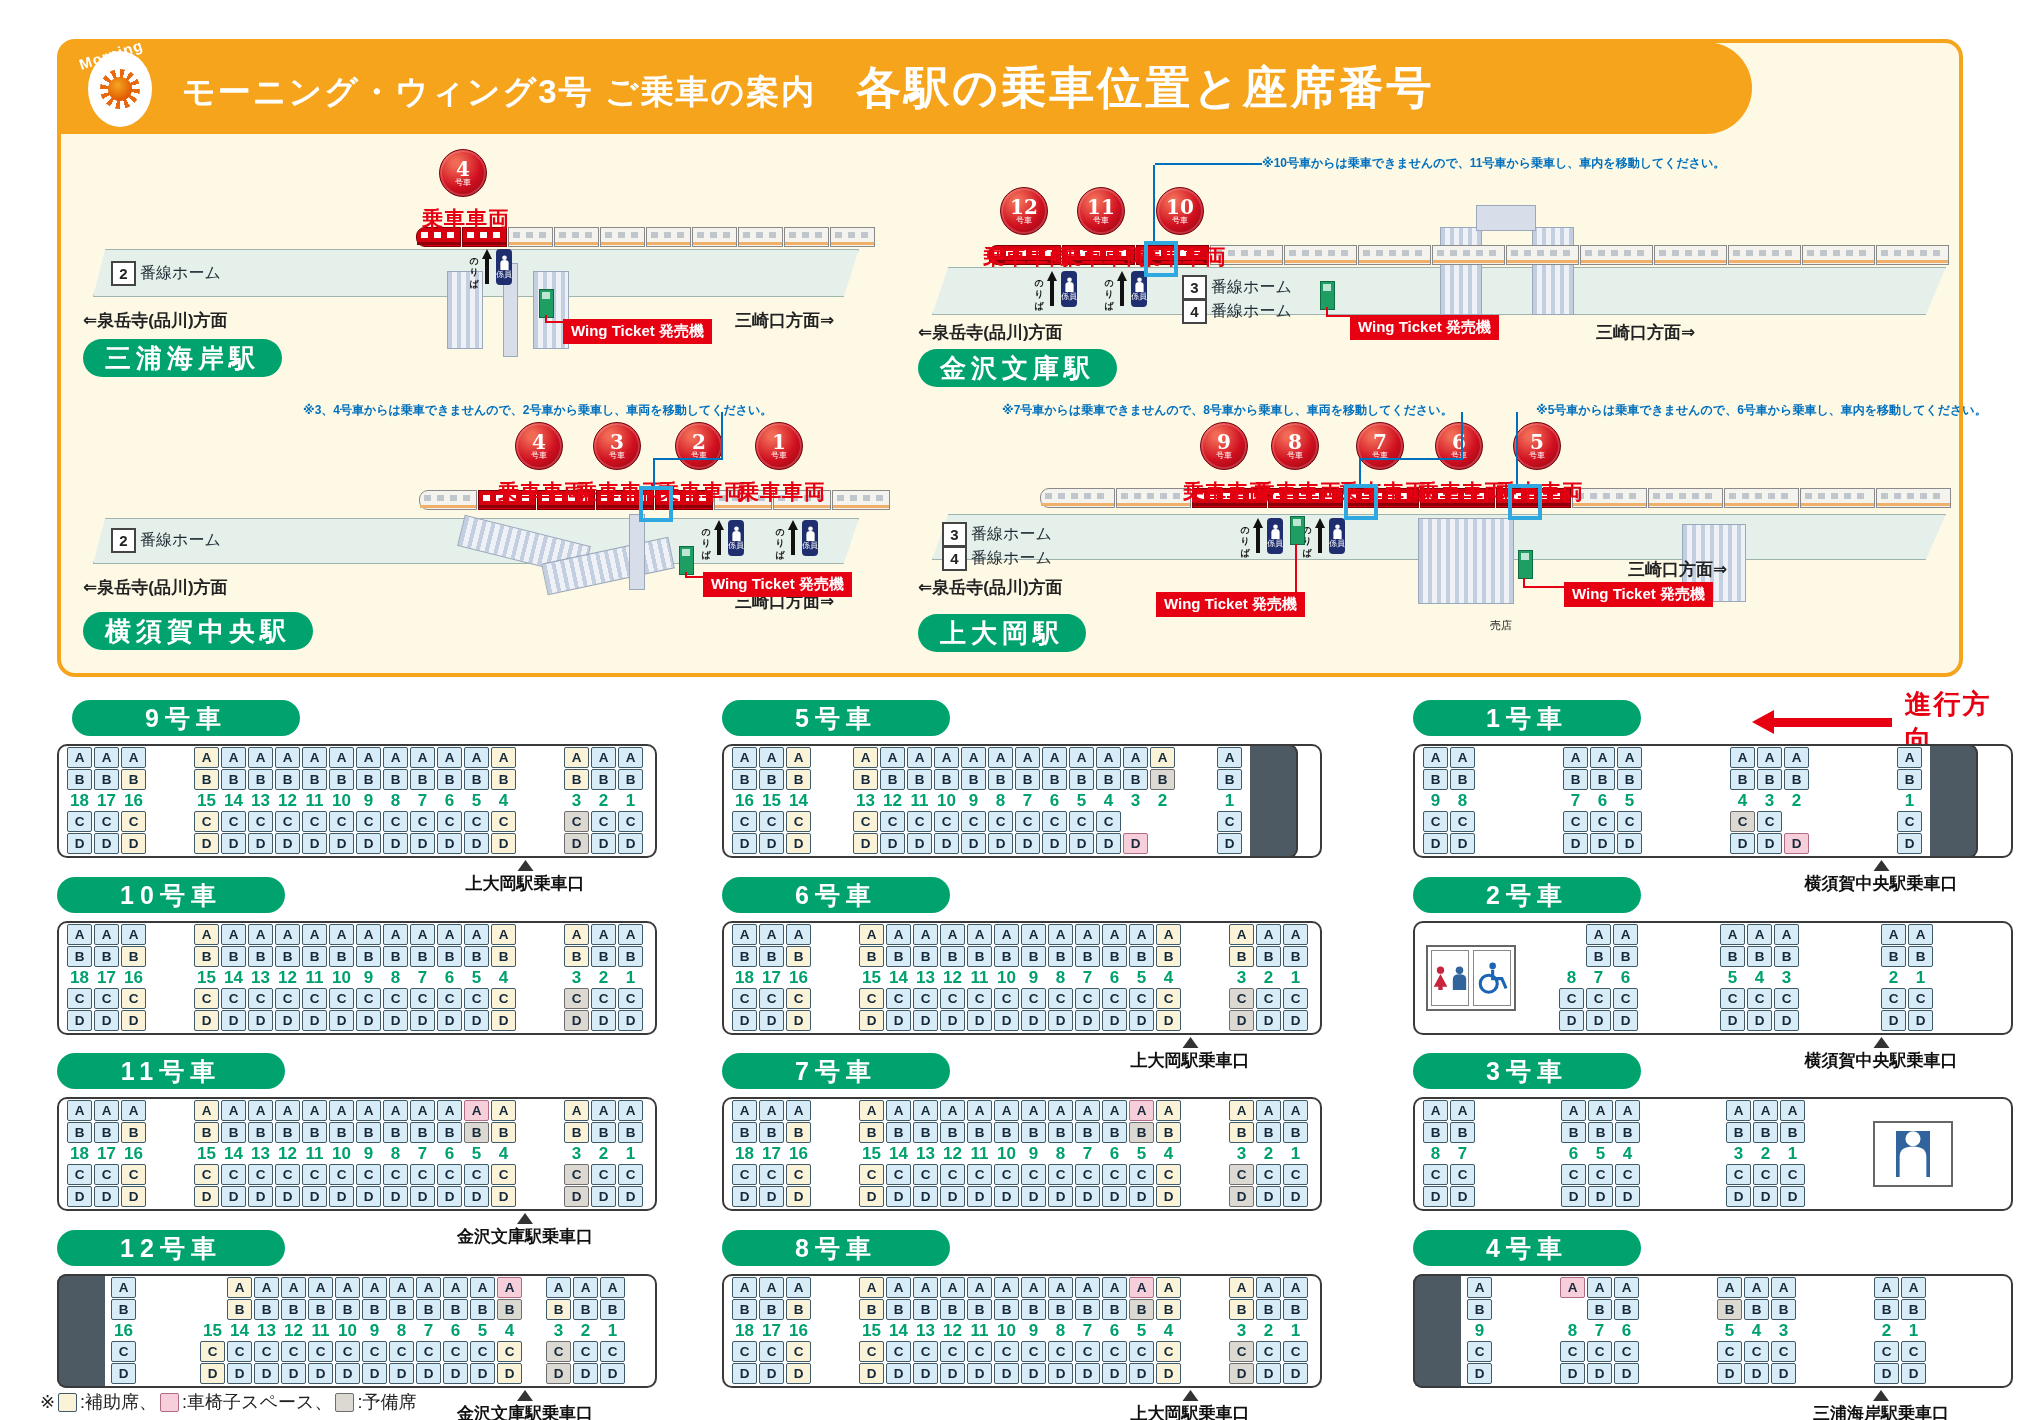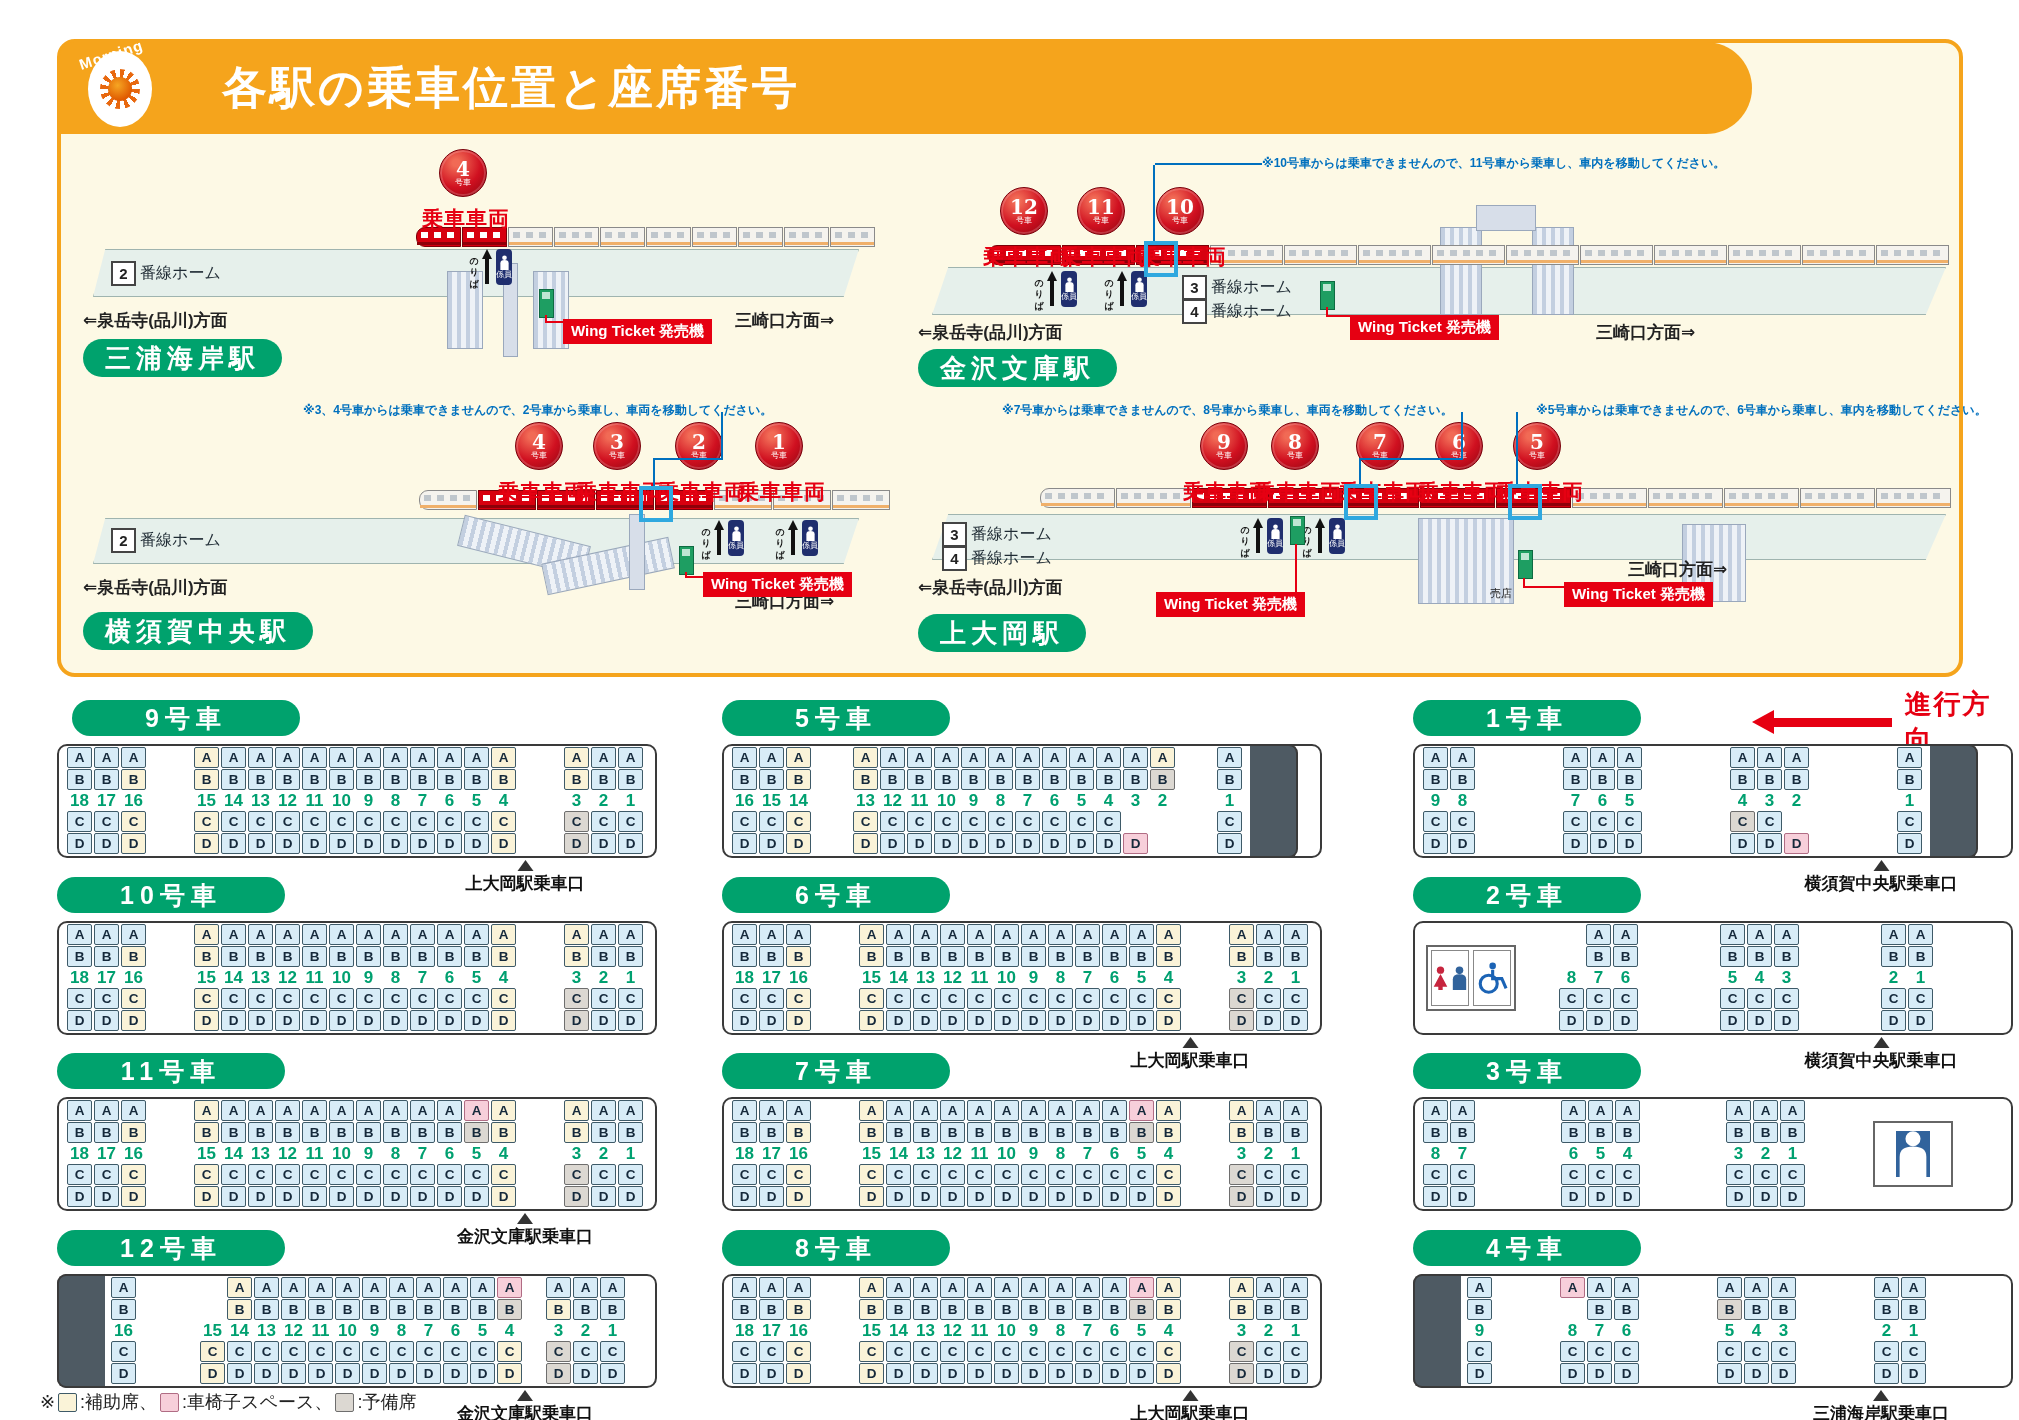--- a/index.html
+++ b/index.html
@@ -66,21 +66,21 @@
   .wing-machine:before{content:"";position:absolute;left:2px;top:2px;width:8px;height:7px;background:#BFE6D4;}
   .wing-label{position:absolute;background:#E60012;color:#fff;font-weight:bold;font-size:15px;
               padding:3px 8px;white-space:nowrap;z-index:6;}
   .redseg{position:absolute;background:#E60012;z-index:4;}
   .blueseg{position:absolute;background:#0070BE;z-index:4;}
   .note{position:absolute;color:#0070BE;font-weight:bold;font-size:12px;white-space:nowrap;z-index:5;}
   .dirtxt{position:absolute;font-size:17px;font-weight:bold;color:#222;white-space:nowrap;}
   .st-pill{position:absolute;height:38px;background:#00A26D;border-radius:19px;color:#fff;
            display:inline-flex;align-items:center;justify-content:center;font-size:26px;font-weight:bold;
            letter-spacing:5px;padding:0 22px;white-space:nowrap;}
-  .baiten{position:absolute;font-size:11px;color:#222;white-space:nowrap;}
+  .baiten{position:absolute;font-size:11px;color:#222;white-space:nowrap;margin-top:32px;}
   
   .car-pill{position:absolute;width:228px;height:36px;background:#00A26D;border-radius:18px;color:#fff;
             display:flex;align-items:center;justify-content:center;font-size:25px;font-weight:bold;letter-spacing:6px;}
   .car-box{position:absolute;width:600px;height:114px;background:#fff;border:2px solid #3A3A3A;
            border-radius:10px;display:flex;align-items:center;box-sizing:border-box;padding:0 8px;}
   .cab{align-self:stretch;width:46px;background:#4E5A63;flex:0 0 auto;}
   .cab.left{margin:-2px 6px -2px -10px;border-radius:9px 0 0 9px;border:2px solid #3A3A3A;border-right:none;}
   .cab.right{margin:-2px -10px -2px 6px;border-radius:0 9px 9px 0;border:2px solid #3A3A3A;border-left:none;}
   .gapcol{flex:0 0 auto;height:10px;}
   .seat-col{flex:0 0 auto;width:25px;margin-right:2px;display:flex;flex-direction:column;align-items:center;}
@@ -125,20 +125,21 @@
     <div class="headbar">
       <div class="logo-wrap">
         <div class="logo-ellipse">
           <div class="sun">
               <div class="sun-core"></div>
             </div>
         </div>
         <div class="logo-morning">Morning</div>
       </div>
       <div class="titles">
+        <span class="title1">モーニング・ウィング3号 ご乗車の案内</span>
         <span class="title2">各駅の乗車位置と座席番号</span>
       </div>
     </div>
     <div class="station" id="st0" style="left:20px;top:100px;width:795px;height:253px">
         <div class="plat" style="left: 12px; top: 106px; width: 766px; height: 48px;"></div>
         <div class="plat-lab" style="left: 30px; top: 118px;">
           <div class="nb">2</div>
           <div class="nt">番線ホーム</div>
         </div>
         <div class="stairs" style="left: 366px; top: 128px; width: 34px; height: 76px;"></div>

